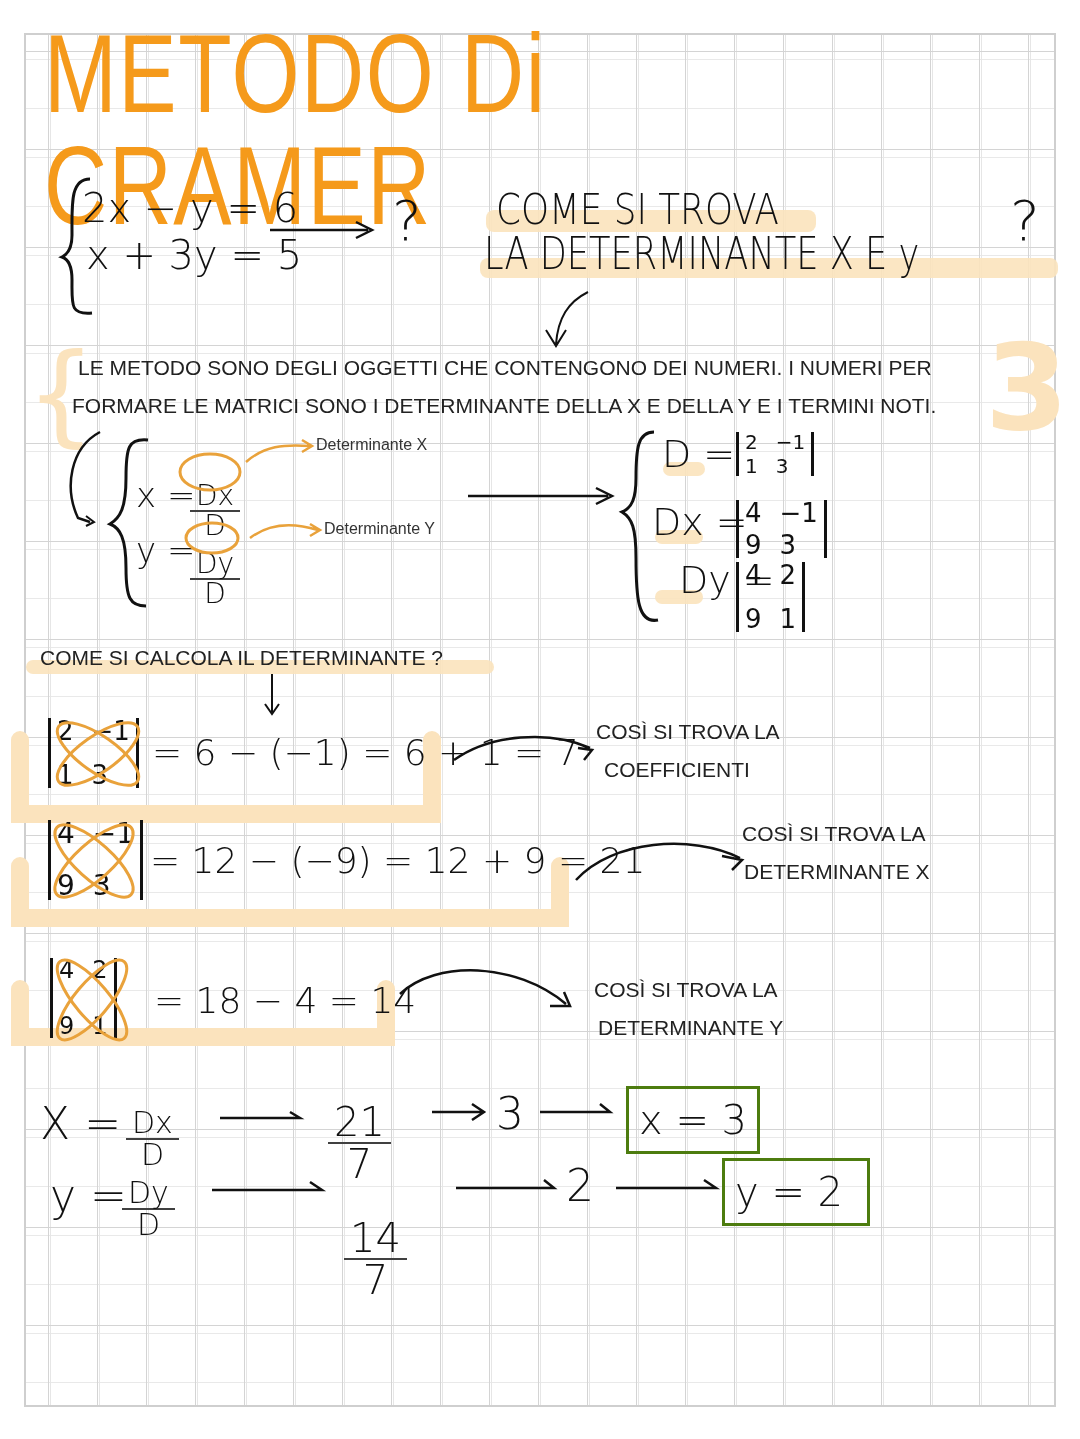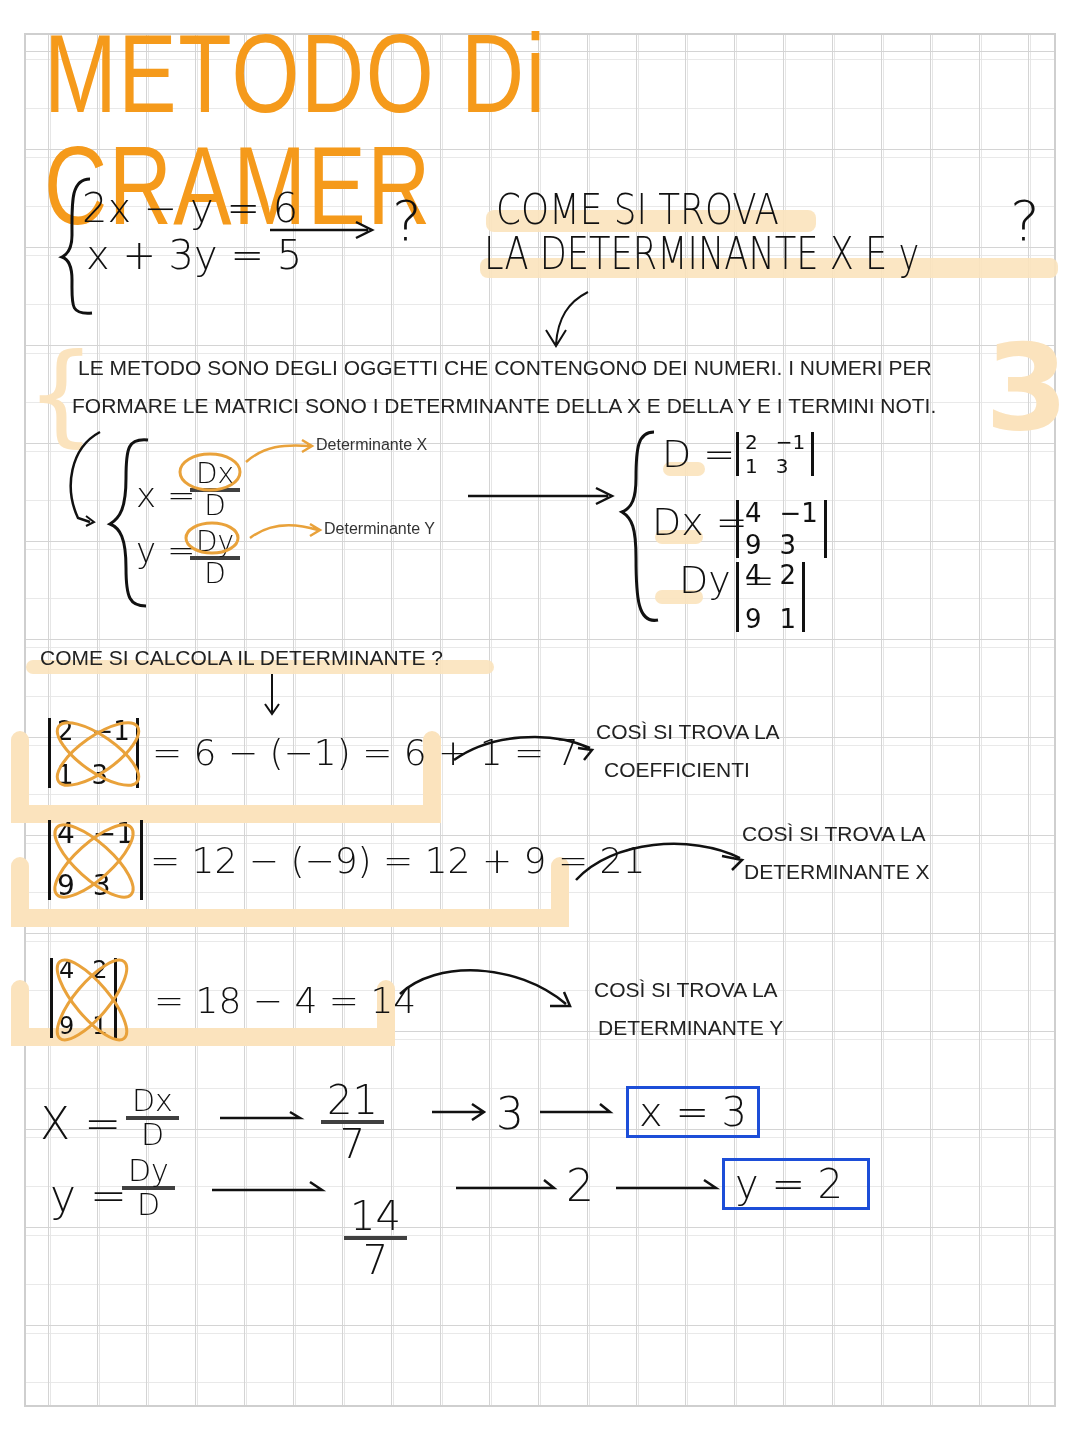--- a/index.html
+++ b/index.html
@@ -23,24 +23,24 @@
   .title {
     left:44px; top:18px; font-size:112px; color:#f59a1b; letter-spacing:2px;
     font-family:"Liberation Sans", sans-serif; transform:scaleX(0.78); transform-origin:left top;
     line-height:1; font-weight:400;
   }
   .hl { position:absolute; background:#fbe3bd; border-radius:8px; opacity:0.9; }
   .print { font-family:"Liberation Sans", sans-serif; font-size:21px; color:#222; white-space:nowrap; }
   .small-label { font-family:"Liberation Sans", sans-serif; font-size:16px; color:#333; }
   .eq { font-family:"DejaVu Sans", sans-serif; font-size:36px; font-weight:300; white-space:nowrap; }
   .frac { display:inline-flex; flex-direction:column; align-items:center; vertical-align:middle; }
-  .frac .num { border-bottom:4px solid #404040; padding:0 6px; line-height:1; }
+  .frac .num { border-bottom:2px solid #404040; padding:0 6px; line-height:1;margin-top:22px; }
   .frac .den { line-height:1; }
   .mat { display:inline-grid; grid-template-columns:auto auto; column-gap:18px; border-left:3px solid #111; border-right:3px solid #111; padding:0 6px; vertical-align:middle; line-height:1; }
-  .box-res { border:3px solid #1d4ed8; border-left-width:3px; padding:0 10px; }
+  .box-res { border:3px solid #4d7c0f; border-left-width:3px; padding:8px 10px; }
   svg { position:absolute; overflow:visible; }
 </style>
 </head>
 <body>
 
 <div class="page"></div>
 
 <div class="abs title">METODO Di CRAMER</div>
 
 <svg style="left:60px;top:175px" width="40" height="145">
@@ -198,21 +198,21 @@
 <div class="abs print" style="left:598px;top:1016px">DETERMINANTE Y</div>
 
 <div class="abs eq" style="left:40px;top:1098px;font-size:44px">X =</div>
 <div class="abs eq frac" style="left:126px;top:1086px;font-size:30px">
   <span class="num">Dx</span>
   <span class="den">D</span>
 </div>
 <svg style="left:218px;top:1108px" width="90" height="20">
   <path d="M2 10 L82 10 L72 4" stroke="#111" stroke-width="2.5" fill="none"></path>
 </svg>
-<div class="abs eq frac" style="left:321px;top:1080px;font-size:40px">
+<div class="abs eq frac" style="left:328px;top:1080px;font-size:40px">
   <span class="num">21</span>
   <span class="den">7</span>
 </div>
 <svg style="left:430px;top:1100px" width="60" height="24">
   <path d="M2 12 L52 12 M42 4 L54 12 L42 20" stroke="#111" stroke-width="2.5" fill="none"></path>
 </svg>
 <div class="abs eq" style="left:496px;top:1088px;font-size:44px">3</div>
 <svg style="left:538px;top:1100px" width="80" height="24">
   <path d="M2 12 L72 12 L62 4" stroke="#111" stroke-width="2.5" fill="none"></path>
 </svg>

